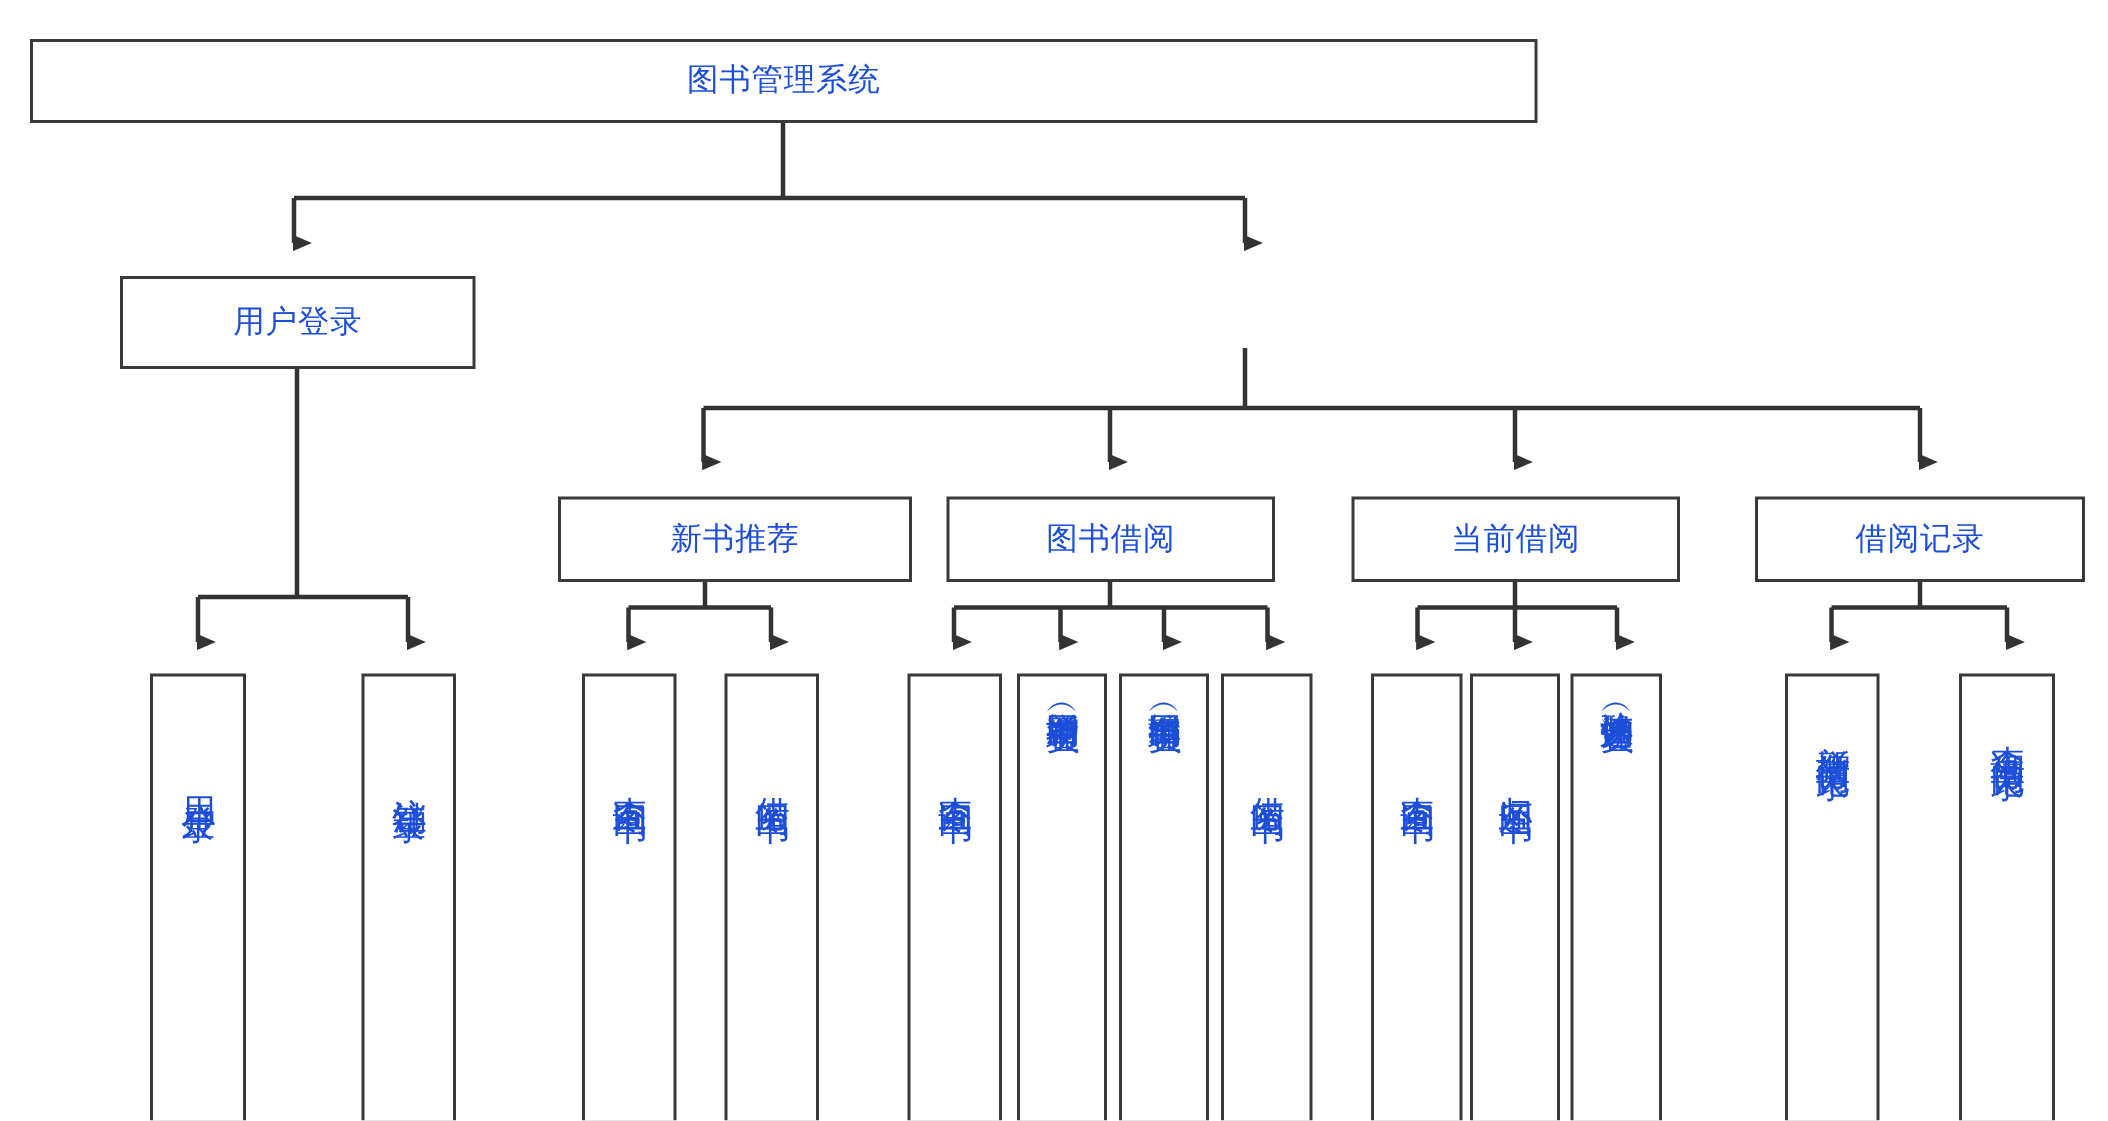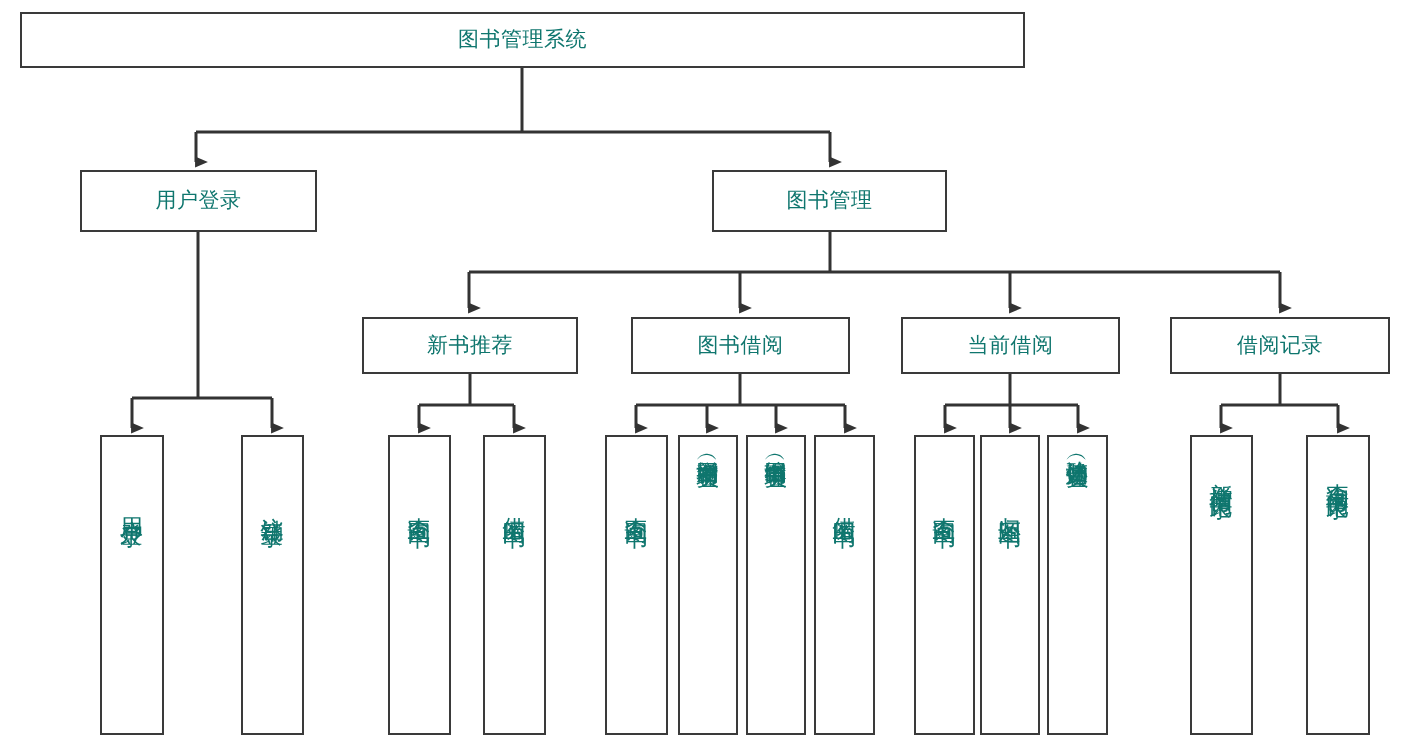--- a/index.html
+++ b/index.html
@@ -26,21 +26,22 @@
     pointer-events: none;
   }
   .node {
     position: absolute;
     box-sizing: border-box;
     background: #ffffff;
     border: 2px solid #3a3a3a;
     display: flex;
     align-items: center;
     justify-content: center;
-    color: #0f766e;
+    color: #1d4ed8;
+    margin-top: 14px;
   }
   .node .label {
     display: block;
     text-align: center;
     line-height: 1.22;
     letter-spacing: 0.5px;
   }
   .node.horizontal .label {
     font-size: 21px;
     white-space: nowrap;
@@ -127,25 +128,22 @@
     </g>
   </svg>
 
   <div class="node horizontal" style="left:20px; top:12px; width:1005px; height:56px;">
     <span class="label">图书管理系统</span>
   </div>
 
   <div class="node horizontal" style="left:80px; top:170px; width:237px; height:62px;">
     <span class="label">用户登录</span>
   </div>
-  <div class="node horizontal" style="left:712px; top:170px; width:235px; height:62px;">
-    <span class="label">图书管理</span>
-  </div>
 
-  <div class="node horizontal" style="left:362px; top:317px; width:216px; height:57px;">
+  <div class="node horizontal" style="left:372px; top:317px; width:236px; height:57px;">
     <span class="label">新书推荐</span>
   </div>
   <div class="node horizontal" style="left:631px; top:317px; width:219px; height:57px;">
     <span class="label">图书借阅</span>
   </div>
   <div class="node horizontal" style="left:901px; top:317px; width:219px; height:57px;">
     <span class="label">当前借阅</span>
   </div>
   <div class="node horizontal" style="left:1170px; top:317px; width:220px; height:57px;align-items:center;">
     <span class="label">借阅记录</span>

